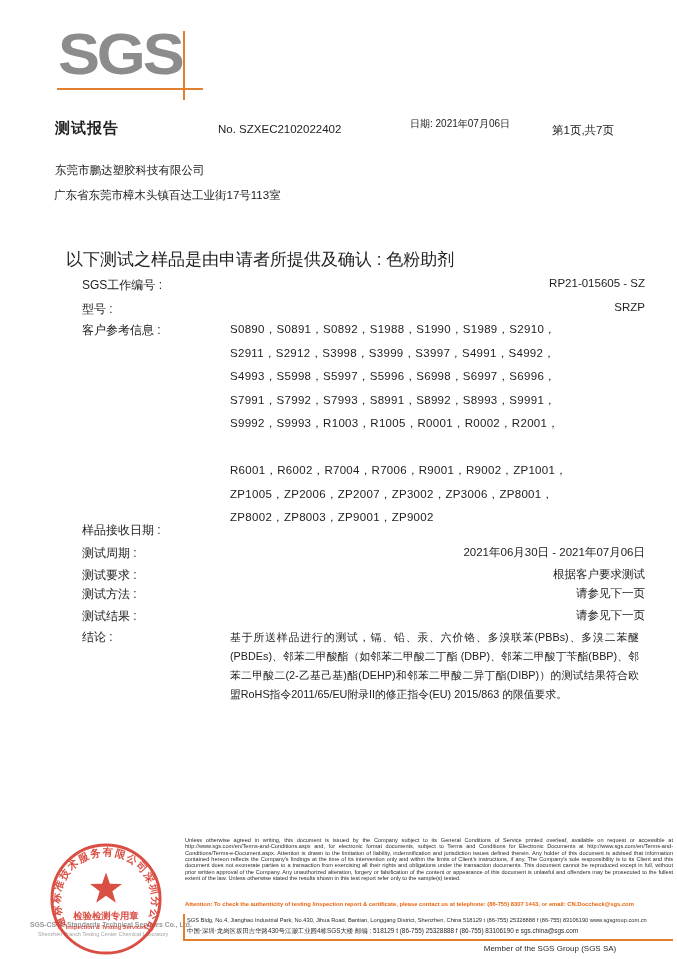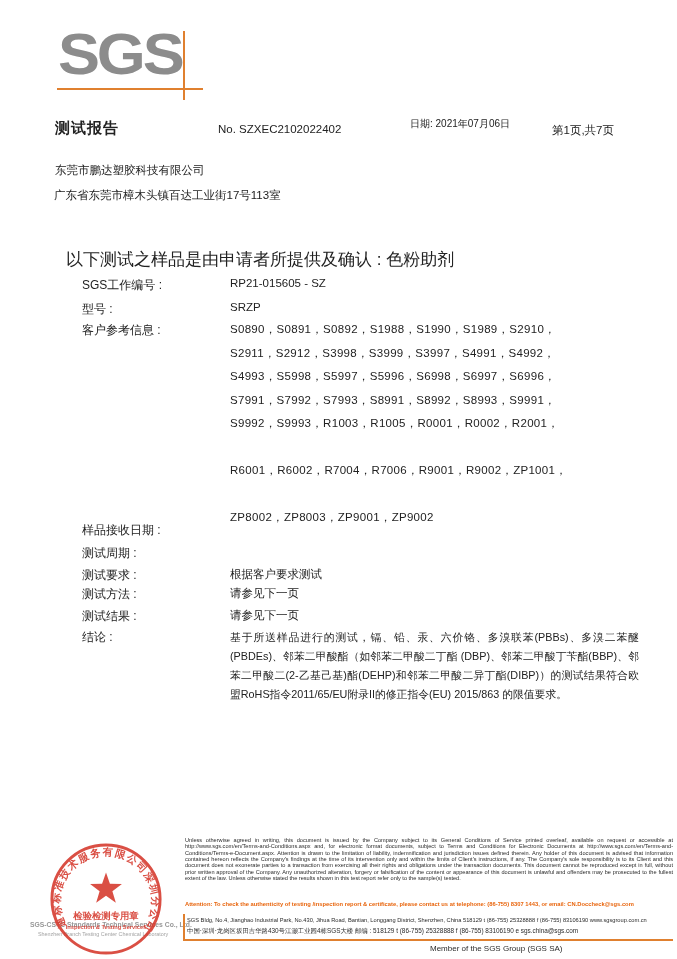--- a/index.html
+++ b/index.html
@@ -16,33 +16,33 @@
   .report-title{left:55px;top:119px;font-size:15px;font-weight:bold;letter-spacing:1px;}
   .report-no{left:218px;top:123px;font-size:11.5px;}
   .report-date{left:410px;top:117px;font-size:10px;}
   .report-page{left:552px;top:123px;font-size:11.5px;}
   
   .company{left:55px;top:163px;font-size:11.5px;}
   .address{left:54px;top:188px;font-size:11.5px;}
   .statement{left:66px;top:248px;font-size:17px;text-align:right;}
   
   .lbl{left:55px;width:172px;font-size:12px;margin-left:27px;}
-  .val{left:230px;width:415px;font-size:11.5px;}
+  .val{left:230px;width:415px;font-size:11.5px;text-align:right;}
   .ref-line{left:230px;width:415px;font-size:11.5px;letter-spacing:.3px;}
   .conclusion-text{left:230px;top:628px;width:409px;font-size:10.8px;line-height:19px;text-align:justify;}
   
   .disclaimer{left:185px;top:837px;width:488px;font-size:5.6px;line-height:6.35px;
               text-align:justify;color:#2b2b2b;}
   .attention{left:185px;top:901px;width:488px;font-size:5.8px;line-height:6.4px;
              font-weight:bold;color:#e8650d;}
   .addr-en{left:187px;top:917px;width:485px;font-size:5.7px;color:#2b2b2b;white-space:nowrap;}
   .addr-cn{left:187px;top:927px;width:485px;font-size:6.4px;color:#2b2b2b;white-space:nowrap;}
   .footer-vline{left:183px;top:914px;width:1.5px;height:26px;background:#e0802f;}
   .footer-hline{left:183px;top:939px;width:490px;height:1.5px;background:#e0802f;}
-  .member{left:430px;top:944px;width:240px;font-size:8px;text-align:left;color:#2b2b2b;}
+  .member{left:430px;top:944px;width:240px;font-size:8px;text-align:center;color:#2b2b2b;}
   .stamp-co1{left:30px;top:921px;width:175px;font-size:6.8px;font-weight:bold;color:#979797;}
   .stamp-co2{left:38px;top:931px;width:160px;font-size:5.4px;color:#a3a3a3;}
   .stamp{left:47px;top:840px;width:118px;height:118px;opacity:.88;}
 </style>
 </head>
 <body>
 
 <div class="page">
 
   <div class="abs logo">SGS</div>
@@ -65,25 +65,27 @@
   <div class="abs lbl" style="top:301px">型号 :</div>
   <div class="abs val" style="top:301px">SRZP</div>
 
   <div class="abs lbl" style="top:322px">客户参考信息 :</div>
   <div class="abs ref-line" style="top:322px">S0890，S0891，S0892，S1988，S1990，S1989，S2910，</div>
   <div class="abs ref-line" style="top:345.5px">S2911，S2912，S3998，S3999，S3997，S4991，S4992，</div>
   <div class="abs ref-line" style="top:369px">S4993，S5998，S5997，S5996，S6998，S6997，S6996，</div>
   <div class="abs ref-line" style="top:392.5px">S7991，S7992，S7993，S8991，S8992，S8993，S9991，</div>
   <div class="abs ref-line" style="top:416px">S9992，S9993，R1003，R1005，R0001，R0002，R2001，</div>
   <div class="abs ref-line" style="top:463px">R6001，R6002，R7004，R7006，R9001，R9002，ZP1001，</div>
+  <div class="abs ref-line" style="top:486.5px">ZP1005，ZP2006，ZP2007，ZP3002，ZP3006，ZP8001，</div>
   <div class="abs ref-line" style="top:510px">ZP8002，ZP8003，ZP9001，ZP9002</div>
 
   <div class="abs lbl" style="top:522px">样品接收日期 :</div>
 
   <div class="abs lbl" style="top:545px">测试周期 :</div>
+  <div class="abs val" style="top:545px">2021年06月30日 - 2021年07月06日</div>
 
   <div class="abs lbl" style="top:567px">测试要求 :</div>
   <div class="abs val" style="top:567px">根据客户要求测试</div>
 
   <div class="abs lbl" style="top:586px">测试方法 :</div>
   <div class="abs val" style="top:586px">请参见下一页</div>
 
   <div class="abs lbl" style="top:608px">测试结果 :</div>
   <div class="abs val" style="top:608px">请参见下一页</div>
 

